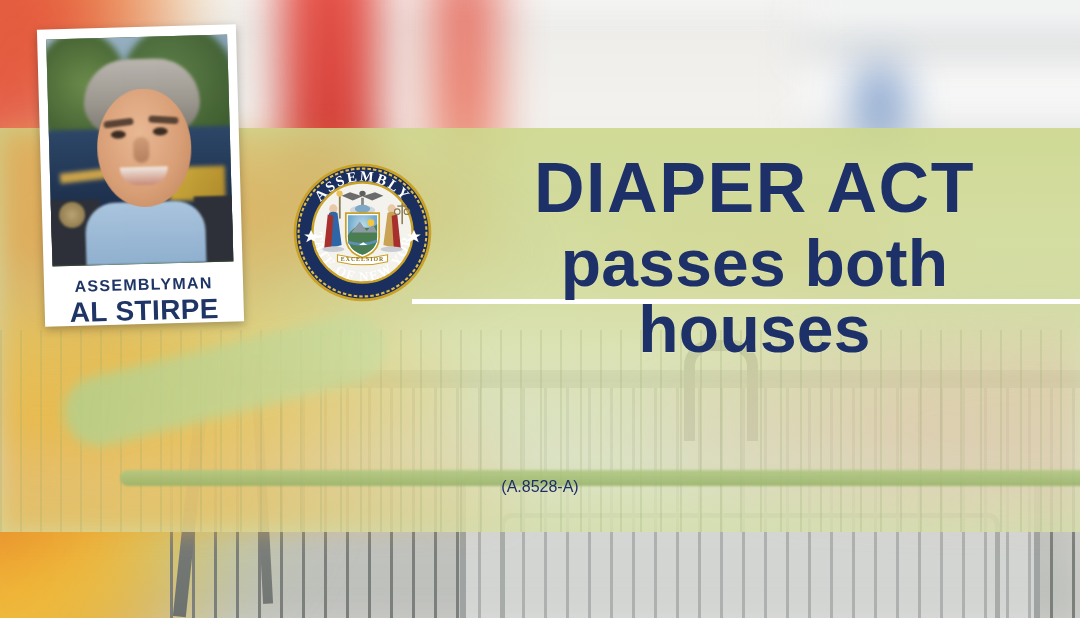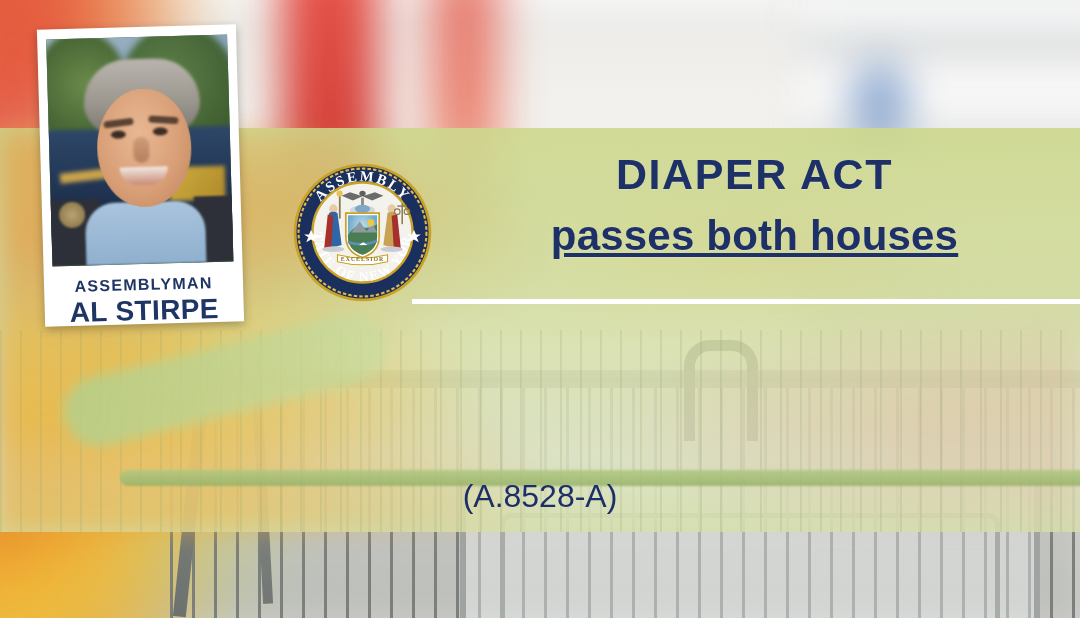--- a/index.html
+++ b/index.html
@@ -241,33 +241,33 @@
   }
   .seal svg{display:block;width:139px;height:139px;}
 
   
   .headline{
     position:absolute;left:455px;right:26px;top:153px;
     text-align:center;color:#1d3168;
     font-weight:800;line-height:1.0;
     text-shadow:0 1px 0 rgba(255,255,255,.18);
   }
-  .hl1{font-size:43px;letter-spacing:1.6px;}
-  .hl2{font-size:42px;letter-spacing:.2px;margin-top:19px;text-decoration:underline;}
+  .hl1{font-size:70px;letter-spacing:1.6px;}
+  .hl2{font-size:66px;letter-spacing:.2px;margin-top:7px;}
 
   
   .body-copy{
     position:absolute;left:60px;right:48px;top:335px;
     text-align:center;color:#20306c;
     font-size:28.5px;font-weight:700;line-height:1.52;
   }
   .bill{
     position:absolute;left:0;right:0;top:478px;
     text-align:center;color:#1d2f68;
-    font-size:32px;font-weight:400;
+    font-size:16px;font-weight:400;
   }
 </style>
 </head>
 <body>
 
 <div class="poster">
 
   <div class="bg">
     <div class="bg-layer bg-base"></div>
     <div class="bg-layer bg-mid"></div>

